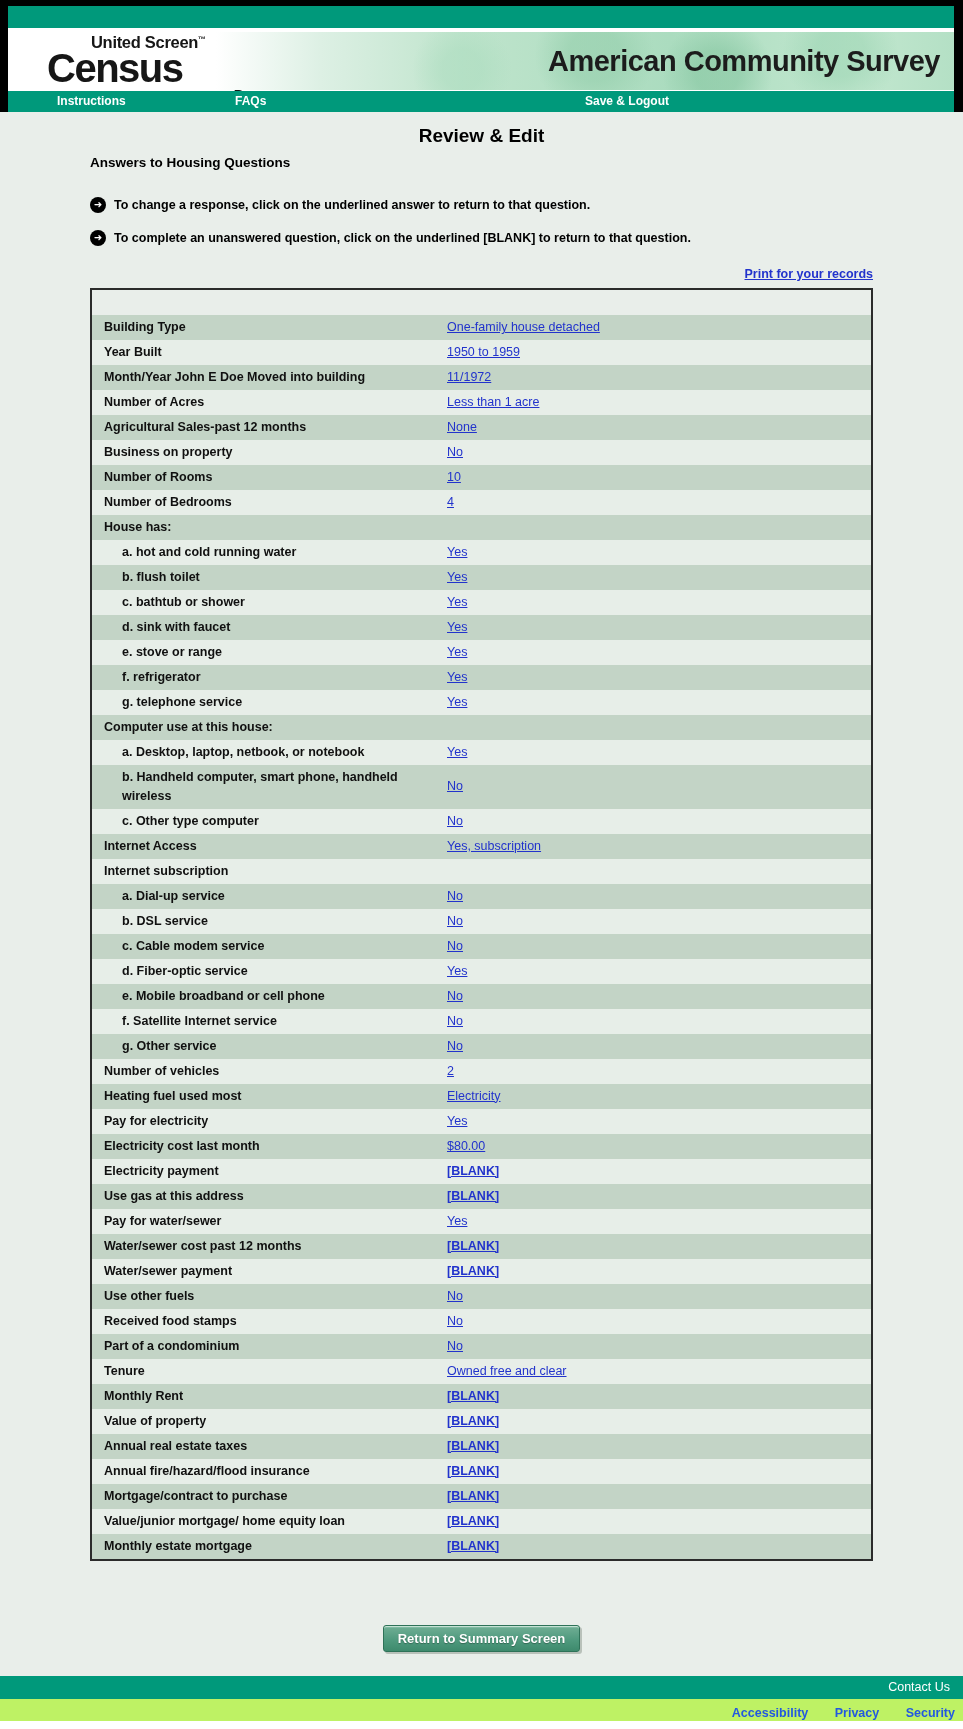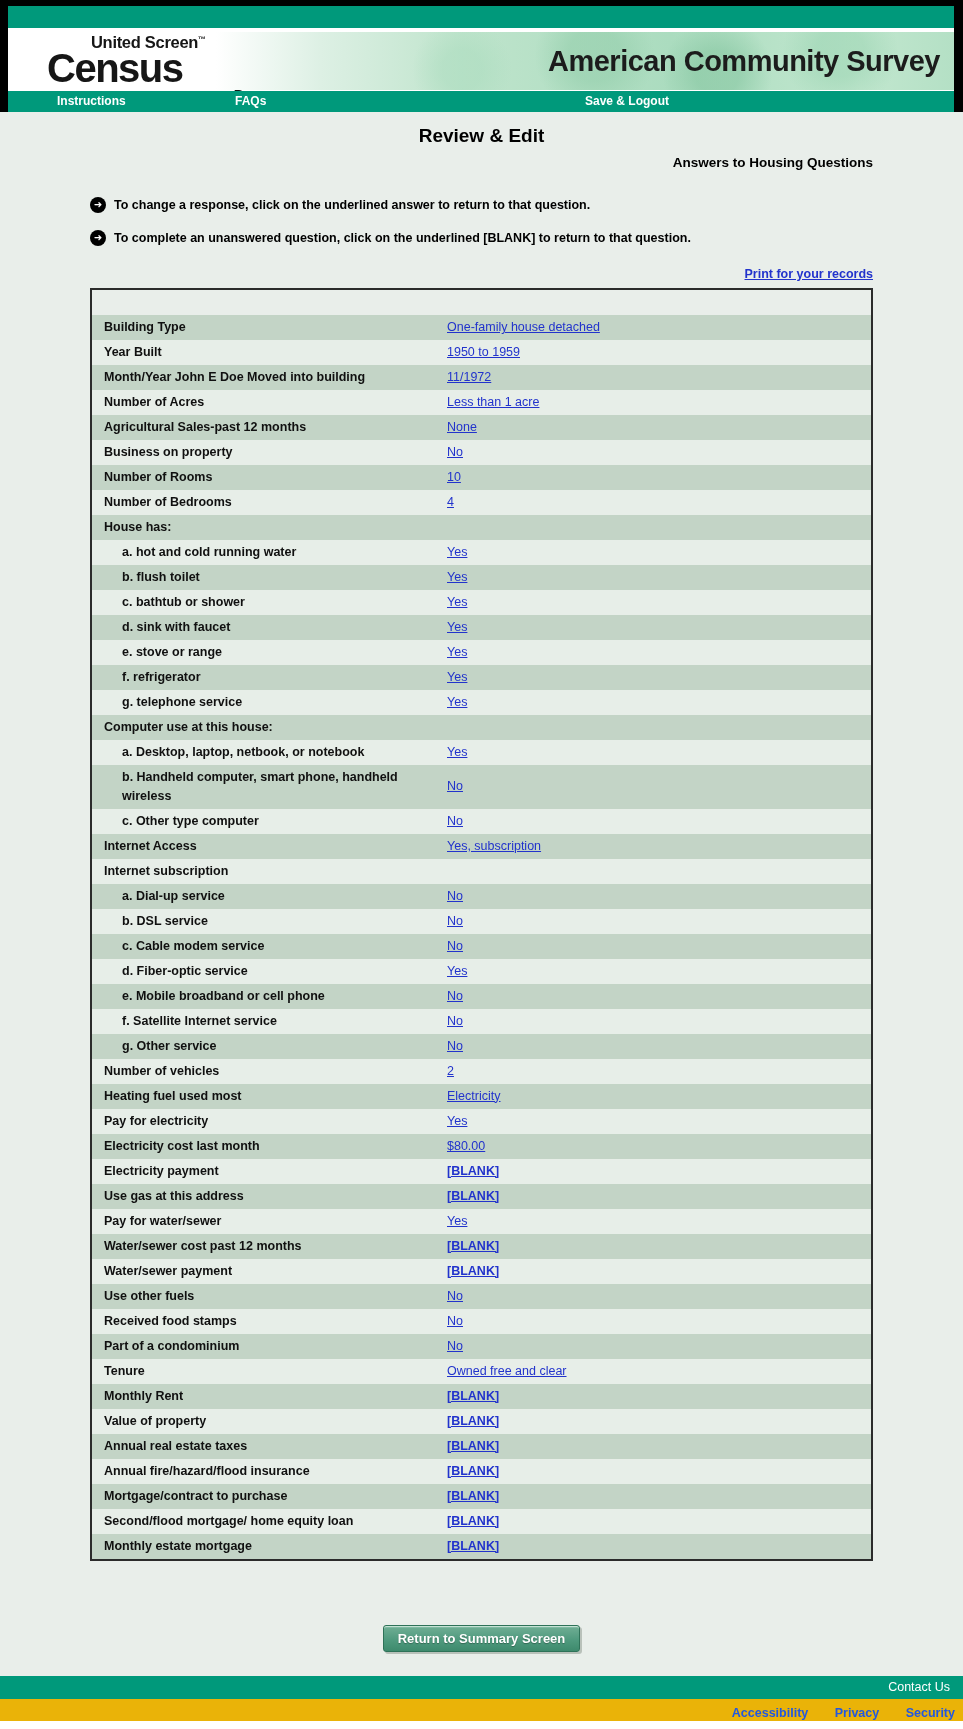--- a/index.html
+++ b/index.html
@@ -45,21 +45,21 @@
   .nav{height:21px;background:var(--green);position:relative;}
   .nav a{
     position:absolute;top:0;line-height:21px;color:#fff;font-size:12px;font-weight:bold;
     text-decoration:none;
   }
   .nav-instructions{left:49px;} .nav-faqs{left:227px;} .nav-save{left:577px;}
   
   .content{background:var(--page-bg);min-height:1564px;padding-top:13px;}
   .inner{width:783px;margin:0 auto;}
   .page-title{text-align:center;font-size:19px;font-weight:bold;color:#000;}
-  .page-subtitle{text-align:right;font-size:13.5px;font-weight:bold;color:#000;margin-top:8px;}
+  .page-subtitle{text-align:left;font-size:13.5px;font-weight:bold;color:#000;margin-top:8px;}
   .bullets{margin-top:27px;}
   .bullet{display:flex;align-items:center;gap:8px;margin-bottom:17px;}
   .bullet-icon{
     width:16px;height:16px;border-radius:50%;background:#000;color:#fff;flex:0 0 16px;
     font-size:10px;line-height:16px;text-align:center;
   }
   .bullet-text{font-size:12.5px;font-weight:bold;color:#000;}
   .print-row{text-align:right;margin-top:18px;margin-bottom:6px;}
   .print-row a{font-size:12.5px;font-weight:bold;color:var(--link);}
   .qa-table{border:2px solid #2b2b2b;}
@@ -77,21 +77,21 @@
     display:inline-block;min-width:189px;padding:5px 14px;cursor:pointer;
     font-family:inherit;font-size:13px;font-weight:bold;color:#fff;
     text-shadow:0 1px 1px rgba(0,0,0,.3);
     background:linear-gradient(180deg,#9ccfba 0%,#6bab91 10%,#4f9a7e 55%,#3e8a6d 100%);
     border:1px solid #2e7258;border-radius:3px;
     box-shadow:2px 2px 0 #b9c1ba, inset 0 1px 0 #c4e2d4;
   }
   
   .footer-bar{height:23px;background:var(--green);text-align:right;}
   .footer-bar a{color:#fff;font-size:12.5px;line-height:23px;margin-right:13px;text-decoration:none;}
-  .footer-links{height:22px;background:#eab308;text-align:right;padding-right:8px;padding-top:4px;}
+  .footer-links{height:22px;background:#bef264;text-align:right;padding-right:8px;padding-top:4px;}
   .footer-links a{font-size:12.5px;font-weight:bold;color:var(--footer-link);margin-left:22px;text-decoration:none;}
 </style>
 </head>
 <body>
 
 <div class="header">
   <div class="topbar"></div>
   <div class="white-gap"></div>
   <div class="banner">
     <div class="logo">
@@ -318,21 +318,21 @@
       </div>
         <div class="t-row even blank">
         <span class="t-label">Annual fire/hazard/flood insurance</span>
         <a class="t-answer" href="#">[BLANK]</a>
       </div>
         <div class="t-row odd blank">
         <span class="t-label">Mortgage/contract to purchase</span>
         <a class="t-answer" href="#">[BLANK]</a>
       </div>
         <div class="t-row even blank">
-        <span class="t-label">Second/flood mortgage/ home equity loan</span>
+        <span class="t-label">Value/junior mortgage/ home equity loan</span>
         <a class="t-answer" href="#">[BLANK]</a>
       </div>
         <div class="t-row odd blank">
         <span class="t-label">Monthly estate mortgage</span>
         <a class="t-answer" href="#">[BLANK]</a>
       </div>
       </div>
 
     <div class="button-row">
       <button class="summary-btn">Return to Summary Screen</button>

